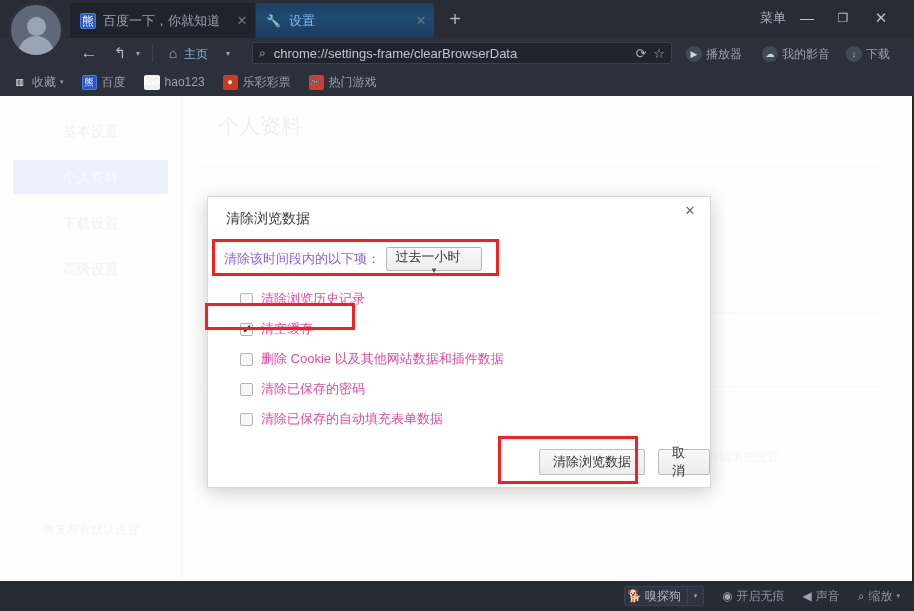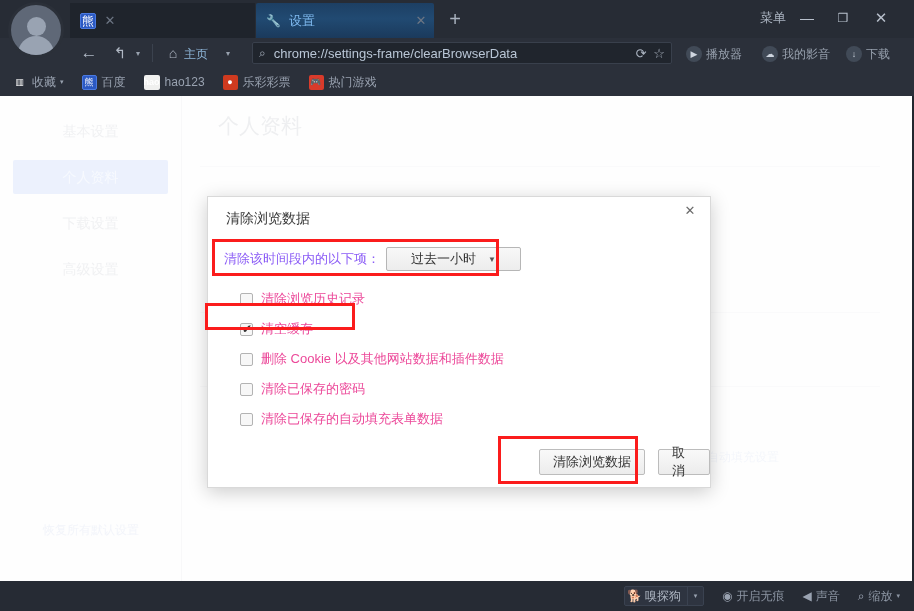--- a/index.html
+++ b/index.html
@@ -202,25 +202,25 @@
   .dlg-title {
     position: absolute; left: 18px; top: 13px;
     font-size: 14px; color: #3a3a3a;
   }
   .dlg-row-time {
     position: absolute; left: 16px; top: 47px; height: 30px;
     display: flex; align-items: center;
   }
   .dlg-row-time .lbl { font-size: 13px; color: #8b5cf6; margin-right: 6px; }
   .select-box {
-    height: 24px; min-width: 96px; padding: 0 24px;
+    height: 24px; min-width: 96px; padding: 0 4px;
     border: 1px solid #b6b6b6; border-radius: 2px;
     background: linear-gradient(180deg,#f8f8f8 0%, #ededed 100%);
     display: flex; align-items: center; justify-content: space-between;
-    font-size: 13px; color: #333;
+    font-size: 13px; color: #333; flex-direction: column;
   }
   .select-box .sv { margin-right: 12px; }
   .select-box .sc { font-size: 8px; color: #555; }
 
   .cb-row {
     position: absolute; left: 32px; height: 20px;
     display: flex; align-items: center;
   }
   .cb-box {
     width: 13px; height: 13px; flex: 0 0 13px; margin-right: 8px;
@@ -279,20 +279,21 @@
   .st-caret { margin-left: 4px; font-size: 7px; color: #8d96a4; }
 </style>
 </head>
 <body>
 
 <div id="app">
 
   <div class="titlebar">
     <div class="tab inactive">
       <span class="favicon fav-baidu">熊</span>
+      <span class="tab-title">百度一下，你就知道</span>
       <span class="tab-close">✕</span>
     </div>
     <div class="tab active">
       <span class="favicon">🔧</span>
       <span class="tab-title">设置</span>
       <span class="tab-close">✕</span>
     </div>
     <div class="newtab">+</div>
     <div class="win-menu">菜单</div>
     <div class="wbtn min">—</div>

